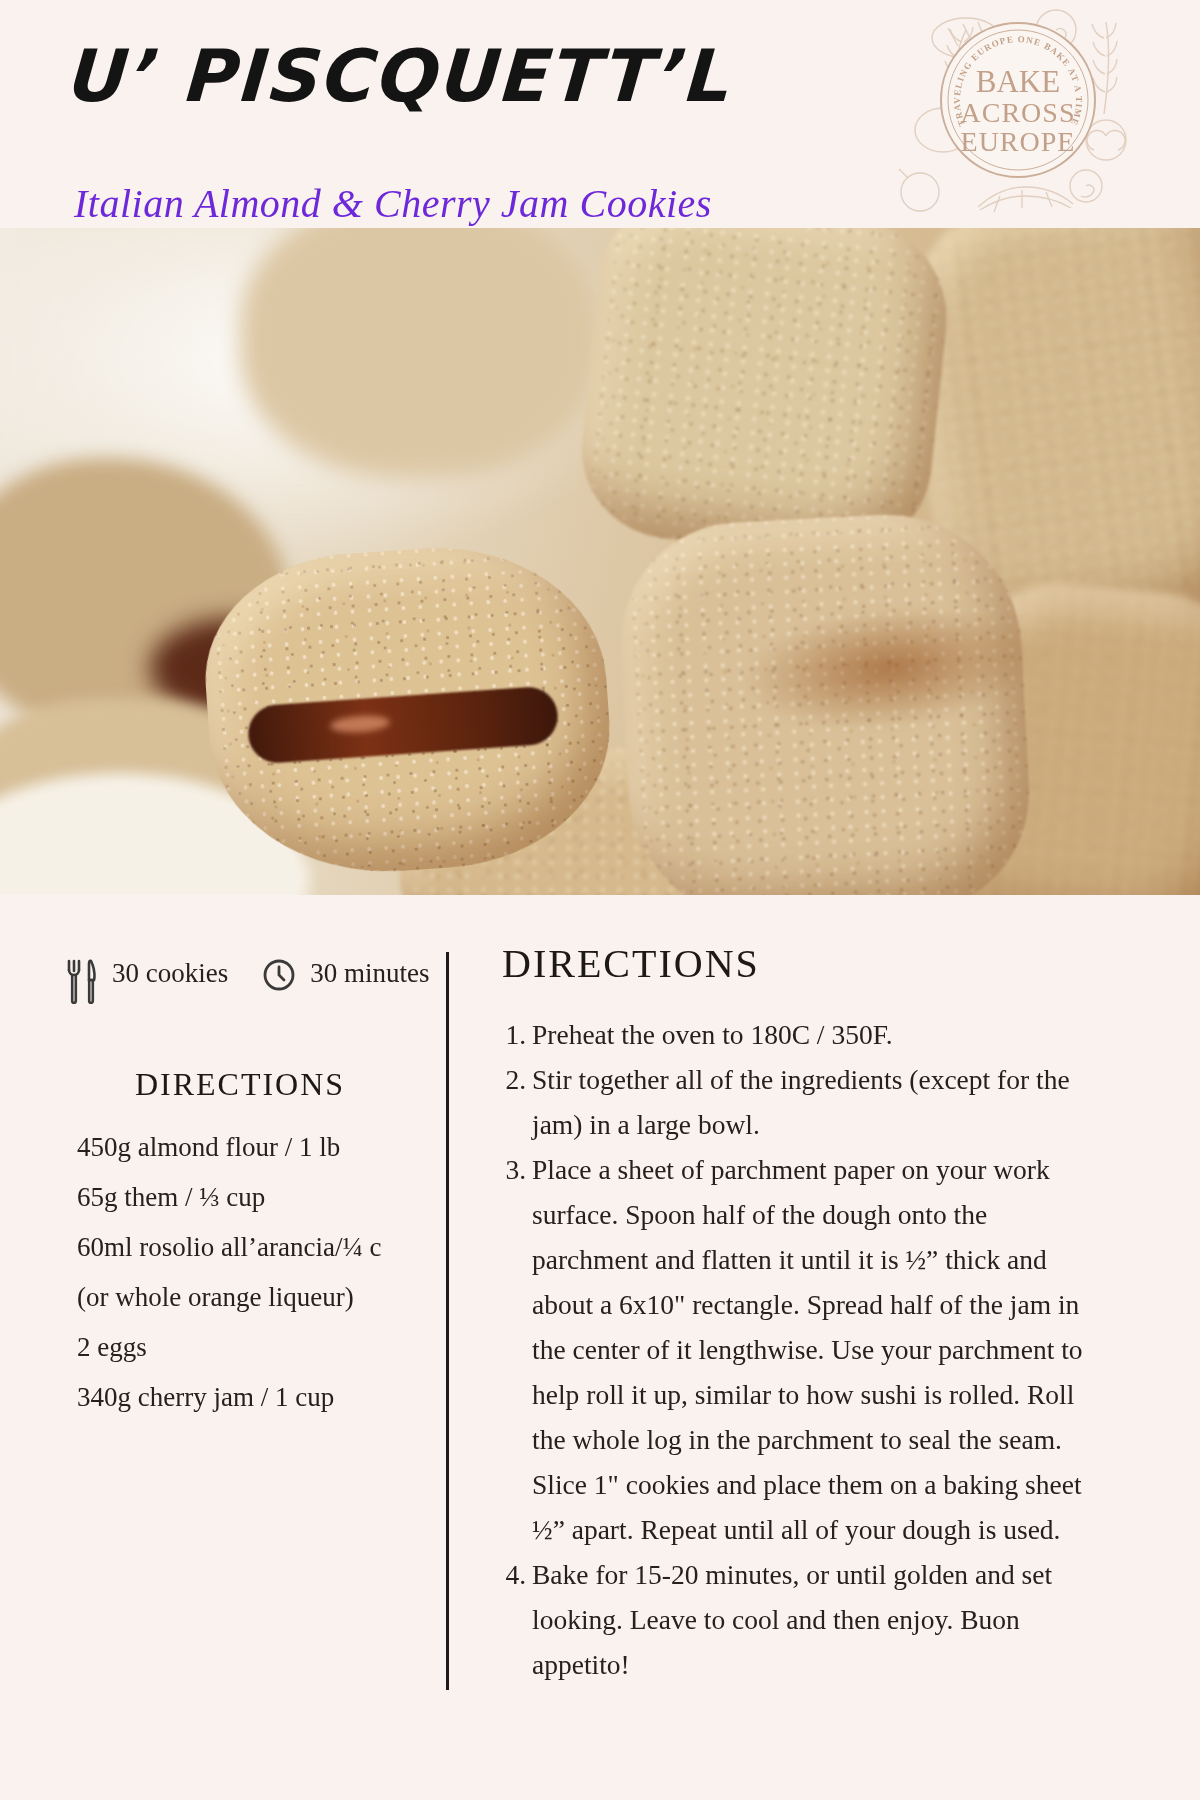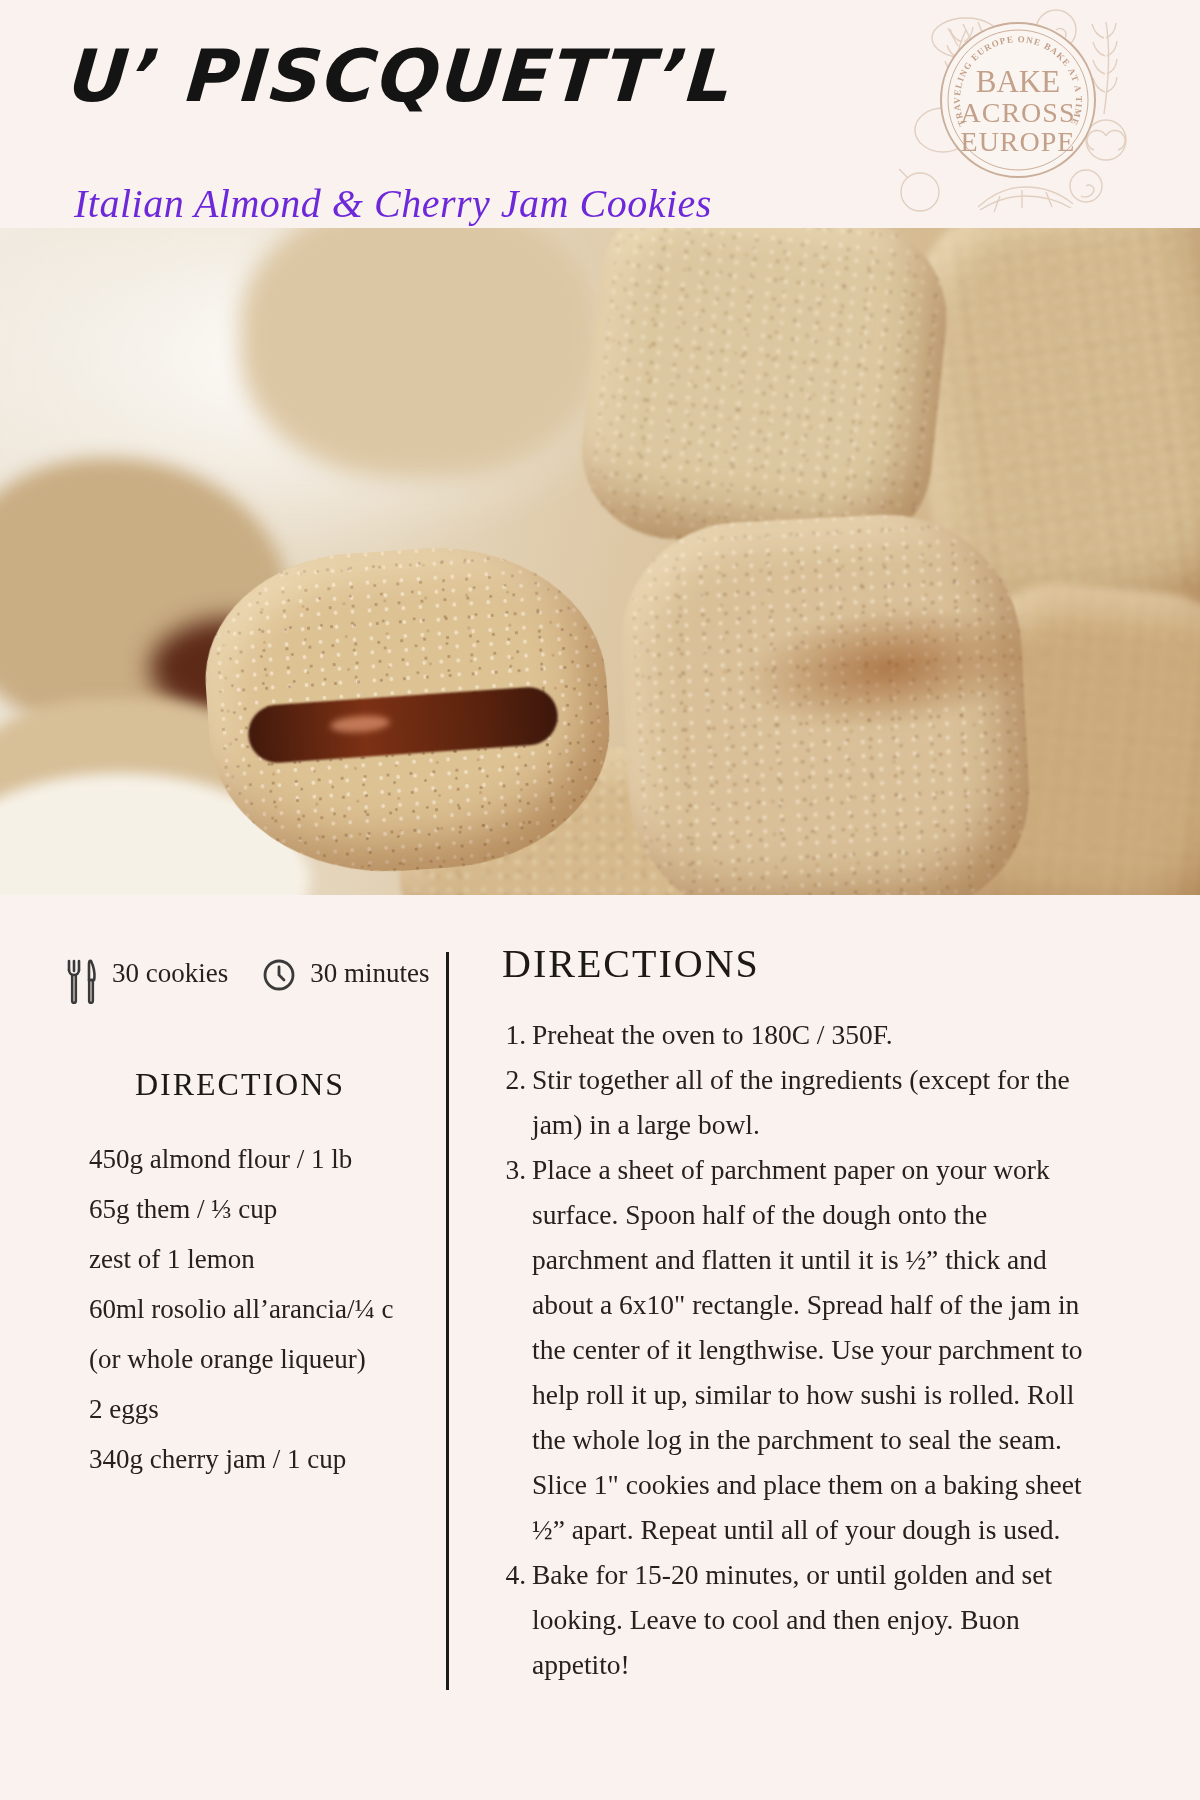--- a/index.html
+++ b/index.html
@@ -58,21 +58,21 @@
   .shadow2{left:120px;top:610px;width:160px;height:80px;border-radius:50%;background:#6a452a;filter:blur(12px);opacity:.7;}
 
   
   .meta{left:64px;top:958px;display:flex;align-items:flex-start;}
   .meta svg{display:block;}
   .meta-label{font-size:27px;color:#26211e;margin-left:14px;white-space:nowrap;}
   .meta-gap{width:34px;}
 
   
   .ing-head{left:40px;top:1066px;width:400px;text-align:center;font-size:32px;letter-spacing:2px;color:#1d1916;}
-  .ing-list{left:77px;top:1122px;margin:12px;padding:0;list-style:none;font-size:27px;line-height:50px;color:#26211e;}
+  .ing-list{left:77px;top:1122px;margin:0;padding:0;list-style:none;font-size:27px;line-height:50px;color:#26211e;}
   .ing-list li{white-space:nowrap;}
 
   
   .divider{left:446px;top:952px;width:3px;height:738px;background:#1b1b1b;}
 
   
   .dir-head{left:502px;top:940px;font-size:40px;letter-spacing:2px;color:#1d1916;}
   .dir-list{left:500px;top:1012px;width:600px;margin:0;padding:0;list-style:none;
             font-size:27.5px;line-height:45px;color:#26211e;counter-reset:step;}
   .dir-list li{position:relative;padding-left:32px;counter-increment:step;}
@@ -158,21 +158,20 @@
       <path d="M17 9 v8 l5 5"></path>
     </g>
   </svg>
   <span class="meta-label">30 minutes</span>
 </div>
 
 <div class="abs ing-head">DIRECTIONS</div>
 <ul class="abs ing-list">
     <li>450g almond flour / 1 lb</li>
     <li>65g them / ⅓ cup</li>
-    <li>zest of 1 lemon</li>
     <li>60ml rosolio all’arancia/¼ c</li>
     <li>(or whole orange liqueur)</li>
     <li>2 eggs</li>
     <li>340g cherry jam / 1 cup</li>
   </ul>
 
 <div class="abs divider"></div>
 
 <div class="abs dir-head">DIRECTIONS</div>
 <ol class="abs dir-list">

